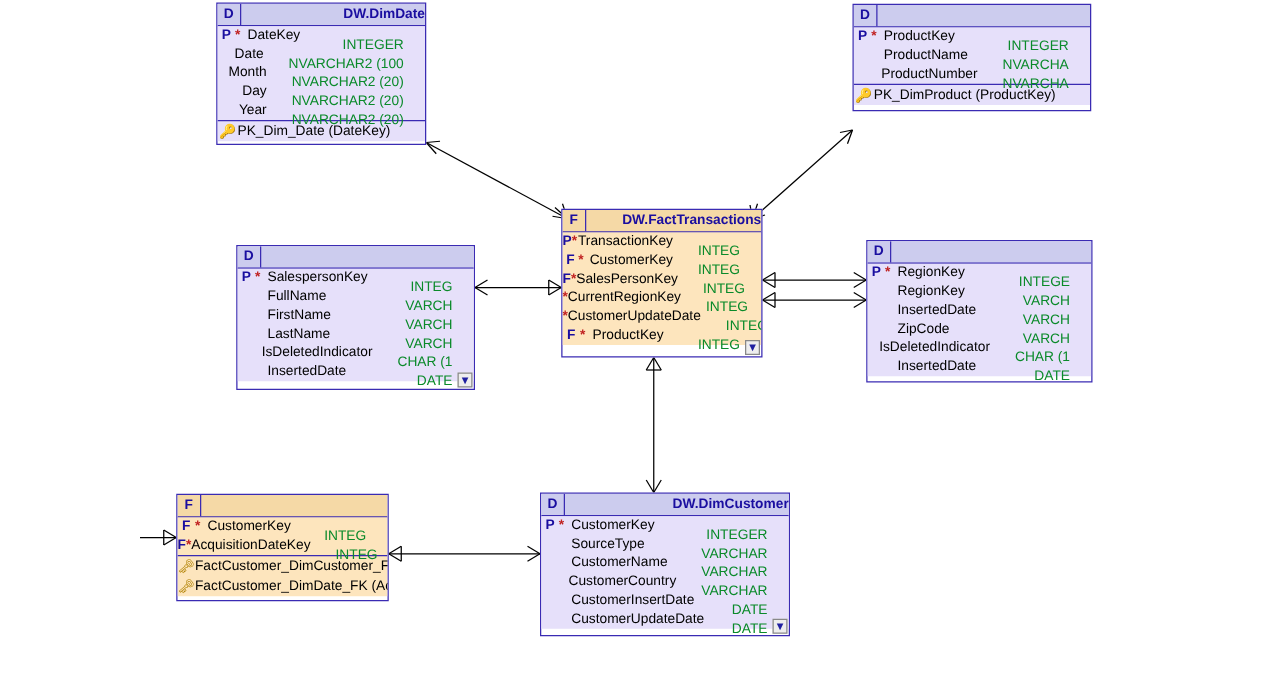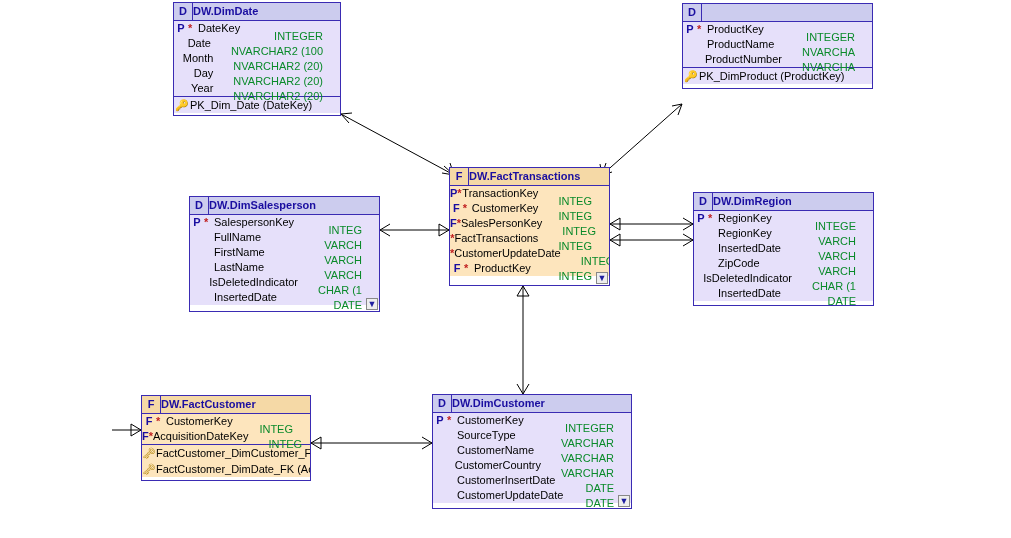--- a/index.html
+++ b/index.html
@@ -40,21 +40,21 @@
   .entity .hdr .kindcell {
     width: 18px;
     text-align: center;
     border-right: 1px solid #3a2bb3;
     height: 100%;
     line-height: 17px;
     color: #1a0ea0;
   }
   .entity .hdr .titlecell {
     flex: 1;
-    text-align: left;
+    text-align: right;
     line-height: 17px;
     white-space: nowrap;
   }
   .entity .body {
     background: #e6e0fa;
   }
   .entity .body.fact {
     background: #fde5bd;
   }
   .entity .row {
@@ -304,21 +304,21 @@
         </div>
     <div class="row">
           <span class="flagcol">F</span>
           <span class="star">*</span>
           <span class="name">SalesPersonKey</span>
           <span class="type">INTEG</span>
         </div>
     <div class="row">
           <span class="flagcol"></span>
           <span class="star">*</span>
-          <span class="name">FactTransactions</span>
+          <span class="name">CurrentRegionKey</span>
           <span class="type">INTEG</span>
         </div>
     <div class="row">
           <span class="flagcol"></span>
           <span class="star">*</span>
           <span class="name">CustomerUpdateDate</span>
           <span class="type">INTEG</span>
         </div>
     <div class="row">
           <span class="flagcol">F</span>
@@ -326,21 +326,20 @@
           <span class="name">ProductKey</span>
           <span class="type">INTEG</span>
         </div>
   </div>
   <div class="scrollbtn">▼</div>
 </div>
 
 <div class="entity" style="left:189px; top:196px; width:191px; height:116px;">
   <div class="hdr">
     <span class="kindcell">D</span>
-    <span class="titlecell">DW.DimSalesperson</span>
   </div>
   <div class="body">
     <div class="row">
           <span class="flagcol">P</span>
           <span class="star">*</span>
           <span class="name">SalespersonKey</span>
           <span class="type">INTEG</span>
         </div>
     <div class="row">
           <span class="flagcol"></span>
@@ -372,21 +371,20 @@
           <span class="name">InsertedDate</span>
           <span class="type">DATE</span>
         </div>
   </div>
   <div class="scrollbtn">▼</div>
 </div>
 
 <div class="entity" style="left:693px; top:192px; width:181px; height:114px;">
   <div class="hdr">
     <span class="kindcell">D</span>
-    <span class="titlecell">DW.DimRegion</span>
   </div>
   <div class="body">
     <div class="row">
           <span class="flagcol">P</span>
           <span class="star">*</span>
           <span class="name">RegionKey</span>
           <span class="type">INTEGE</span>
         </div>
     <div class="row">
           <span class="flagcol"></span>
@@ -417,21 +415,20 @@
           <span class="star"></span>
           <span class="name">InsertedDate</span>
           <span class="type">DATE</span>
         </div>
   </div>
 </div>
 
 <div class="entity" style="left:141px; top:395px; width:170px; height:86px;">
   <div class="hdr fact">
     <span class="kindcell">F</span>
-    <span class="titlecell">DW.FactCustomer</span>
   </div>
   <div class="body fact">
     <div class="row">
           <span class="flagcol">F</span>
           <span class="star">*</span>
           <span class="name">CustomerKey</span>
           <span class="type">INTEG</span>
         </div>
     <div class="row">
           <span class="flagcol">F</span>

